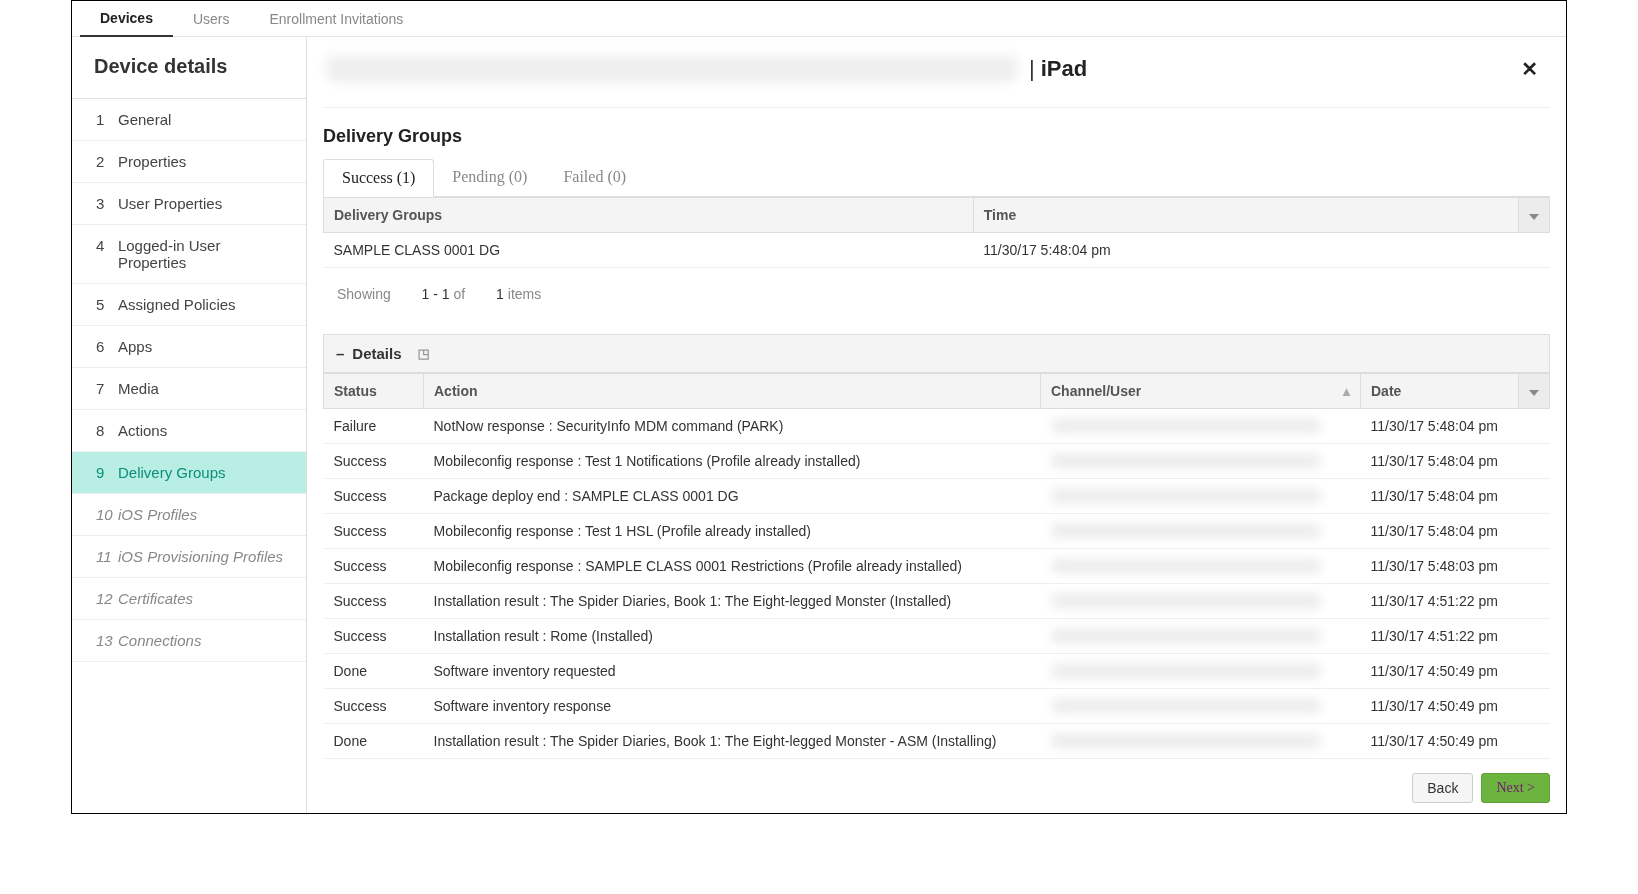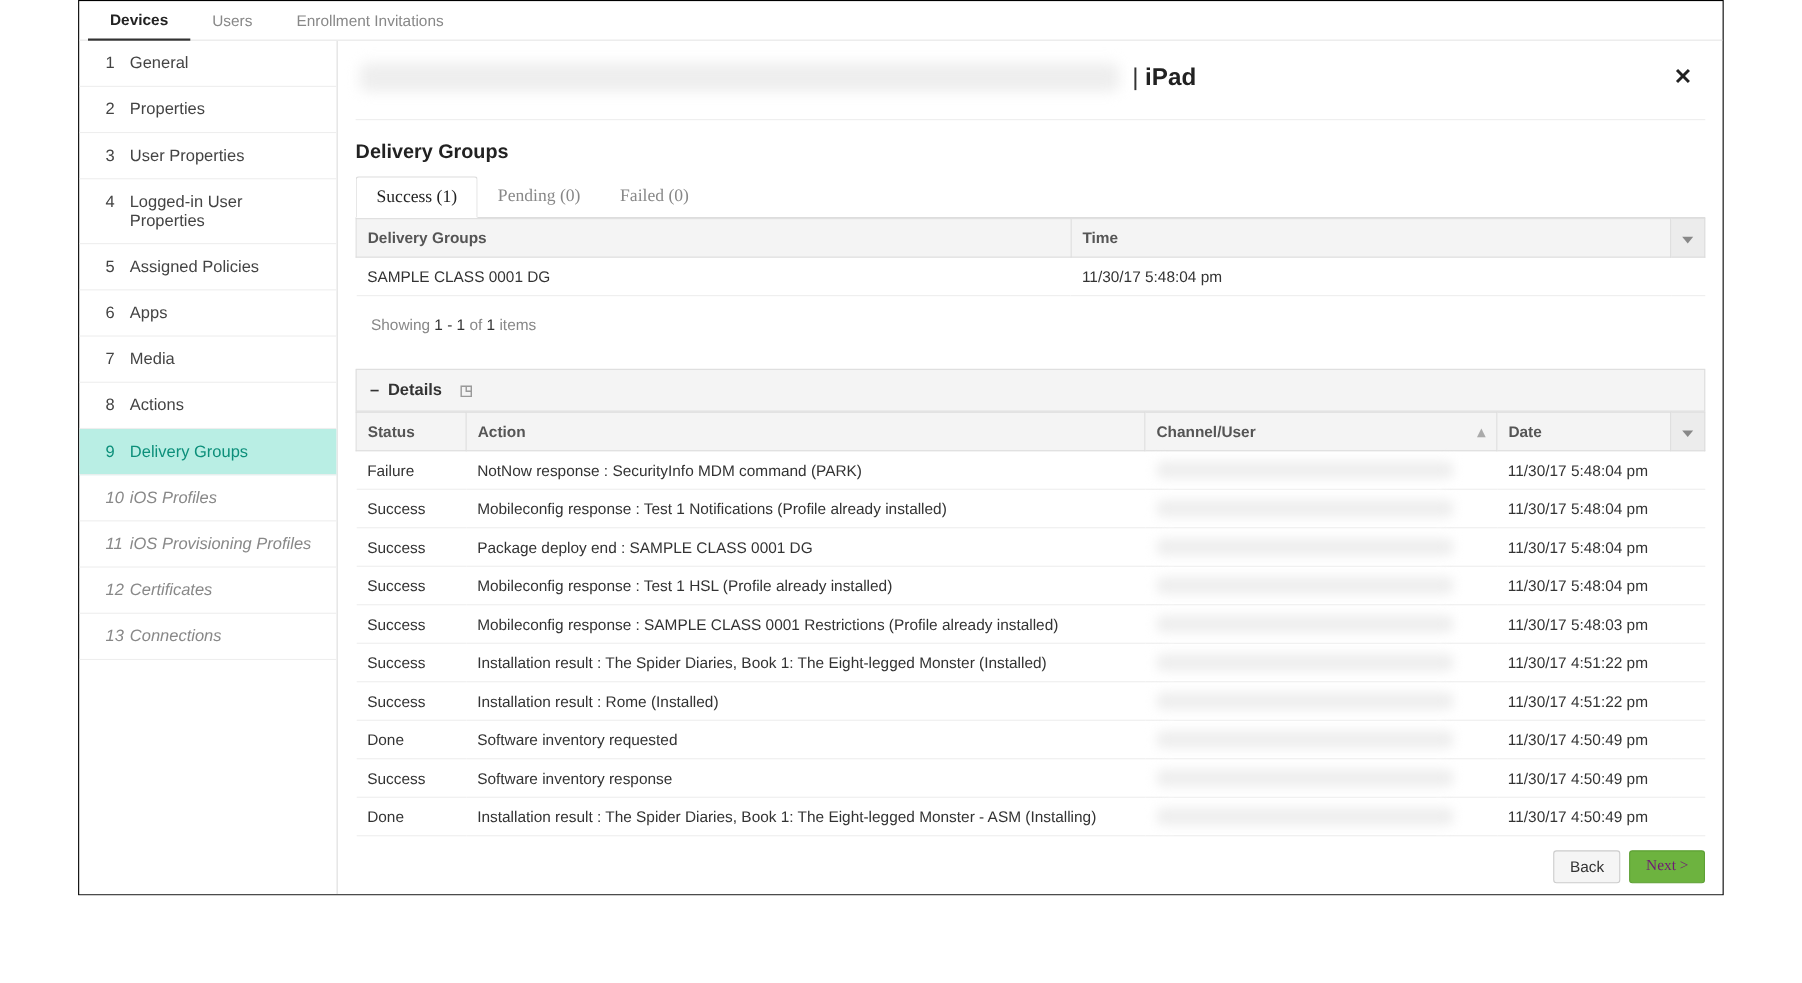--- a/index.html
+++ b/index.html
@@ -176,21 +176,21 @@
     width: 0; height: 0;
     border-left: 5px solid transparent;
     border-right: 5px solid transparent;
     border-top: 6px solid #888;
   }
   .pager-text {
     color: #888;
     font-size: 14px;
     padding: 18px 0 4px 14px;
   }
-  .pager-text .bold { color: #333; }
+  .pager-text .bold { color: #333; margin-left: 27px; }
   .details-bar {
     background: #f4f4f4;
     border: 1px solid #ddd;
     padding: 10px 12px;
     display: flex;
     align-items: center;
     margin-top: 28px;
     font-weight: 600;
     font-size: 15px;
   }
@@ -246,20 +246,21 @@
 
   <div class="topnav">
     <div class="tab active">Devices</div>
     <div class="tab">Users</div>
     <div class="tab">Enrollment Invitations</div>
   </div>
 
   <div class="main">
 
     <div class="sidebar">
+      <div class="heading">Device details</div>
       <div id="sidebar-list">
           <div class="nav-item">
             <span class="num">1</span>
             <span>General</span>
           </div>
           <div class="nav-item">
             <span class="num">2</span>
             <span>Properties</span>
           </div>
           <div class="nav-item">

